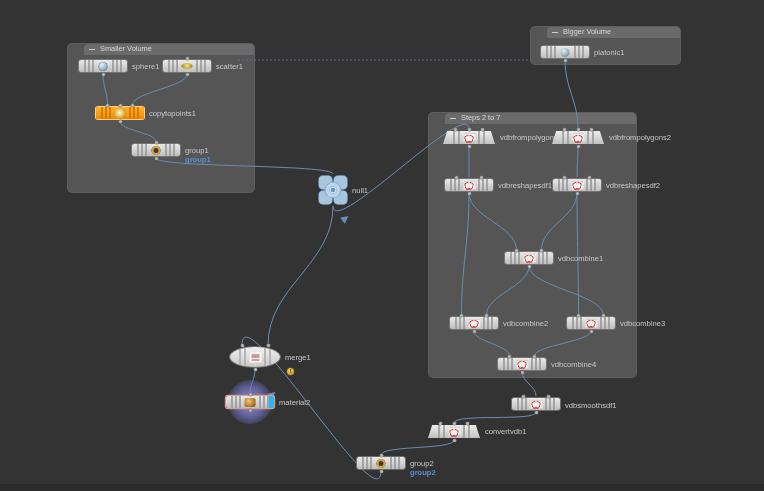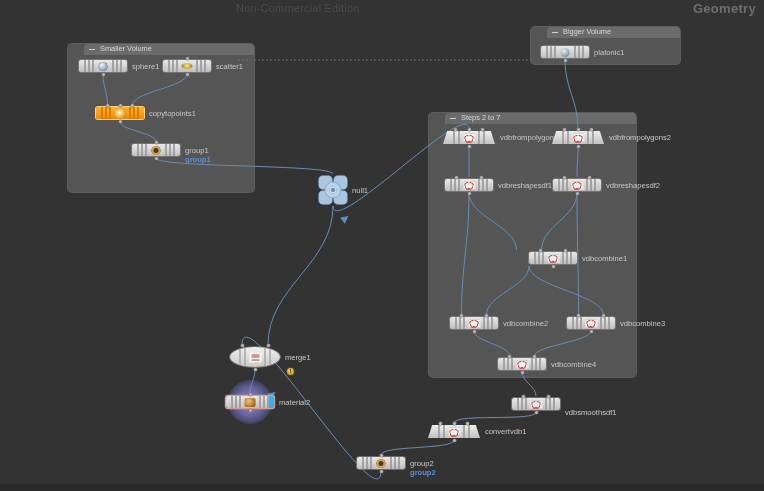--- a/index.html
+++ b/index.html
@@ -126,24 +126,20 @@
     background:radial-gradient(circle at 40% 35%,#f6d36a,#b8860b);
     box-shadow:0 0 0 .6px #7a5a06;}
   .warn:after{content:"!";position:absolute;left:0;right:0;top:-1.2px;text-align:center;
     font-size:6px;color:#3b2c00;font-weight:bold;line-height:9px;}
 </style>
 </head>
 <body>
 
 <div id="root">
 
-  <div class="topbar">
-    <div class="watermark">Non-Commercial Edition</div>
-    <div class="ctxlabel">Geometry</div>
-  </div>
 
   <div class="canvas">
 
     <div id="netboxes">
         <div class="netbox" style="left: 68px; top: 22px; width: 170px; height: 148px;">
           <div class="nb-head">
             <span class="nb-minus"></span>
             <span class="nb-title">Smaller Volume</span>
           </div>
           <div class="nb-body"></div>
@@ -351,21 +347,21 @@
             <span class="strp" style="right:13px"></span>
             <span class="mid" style="display:flex;align-items:center;justify-content:center">
               <span class="g-vdb"></span>
             </span>
           </div>
           <span class="port" style="left:10.02px;top:-3.5px"></span>
           <span class="port" style="left:34.980000000000004px;top:-3.5px"></span>
           <span class="port" style="left:22.5px;top:12.5px"></span>
           <span class="nlabel" style="left:53px;top:1.5px">vdbreshapesdf2</span>
         </div>
-        <div class="node" style="left: 505px; top: 230px; width: 48px; height: 12px; margin-left: 24px;">
+        <div class="node" style="left: 505px; top: 230px; width: 48px; height: 12px;">
           <div class="chip">
             <span class="strp" style="left:5px"></span>
             <span class="strp" style="left:9px"></span>
             <span class="strp" style="left:13px"></span>
             <span class="strp" style="right:5px"></span>
             <span class="strp" style="right:9px"></span>
             <span class="strp" style="right:13px"></span>
             <span class="mid" style="display:flex;align-items:center;justify-content:center">
               <span class="g-vdb"></span>
             </span>
@@ -434,21 +430,21 @@
             <span class="strp" style="right:5px"></span>
             <span class="strp" style="right:9px"></span>
             <span class="strp" style="right:13px"></span>
             <span class="mid" style="display:flex;align-items:center;justify-content:center">
               <span class="g-vdb"></span>
             </span>
           </div>
           <span class="port" style="left:10.02px;top:-3.5px"></span>
           <span class="port" style="left:34.980000000000004px;top:-3.5px"></span>
           <span class="port" style="left:22.5px;top:12.5px"></span>
-          <span class="nlabel" style="left:53px;top:10px">vdbsmoothsdf1</span>
+          <span class="nlabel" style="left:53px;top:3px">vdbsmoothsdf1</span>
         </div>
         <div class="node" style="left: 428px; top: 403px; width: 52px; height: 13px;">
           <div class="trap">
             <span class="strp" style="left:10px"></span>
             <span class="strp" style="left:15px"></span>
             <span class="strp" style="right:10px"></span>
             <span class="strp" style="right:15px"></span>
             <span class="mid" style="display:flex;align-items:center;justify-content:center">
               <span class="g-vdb"></span>
             </span>

